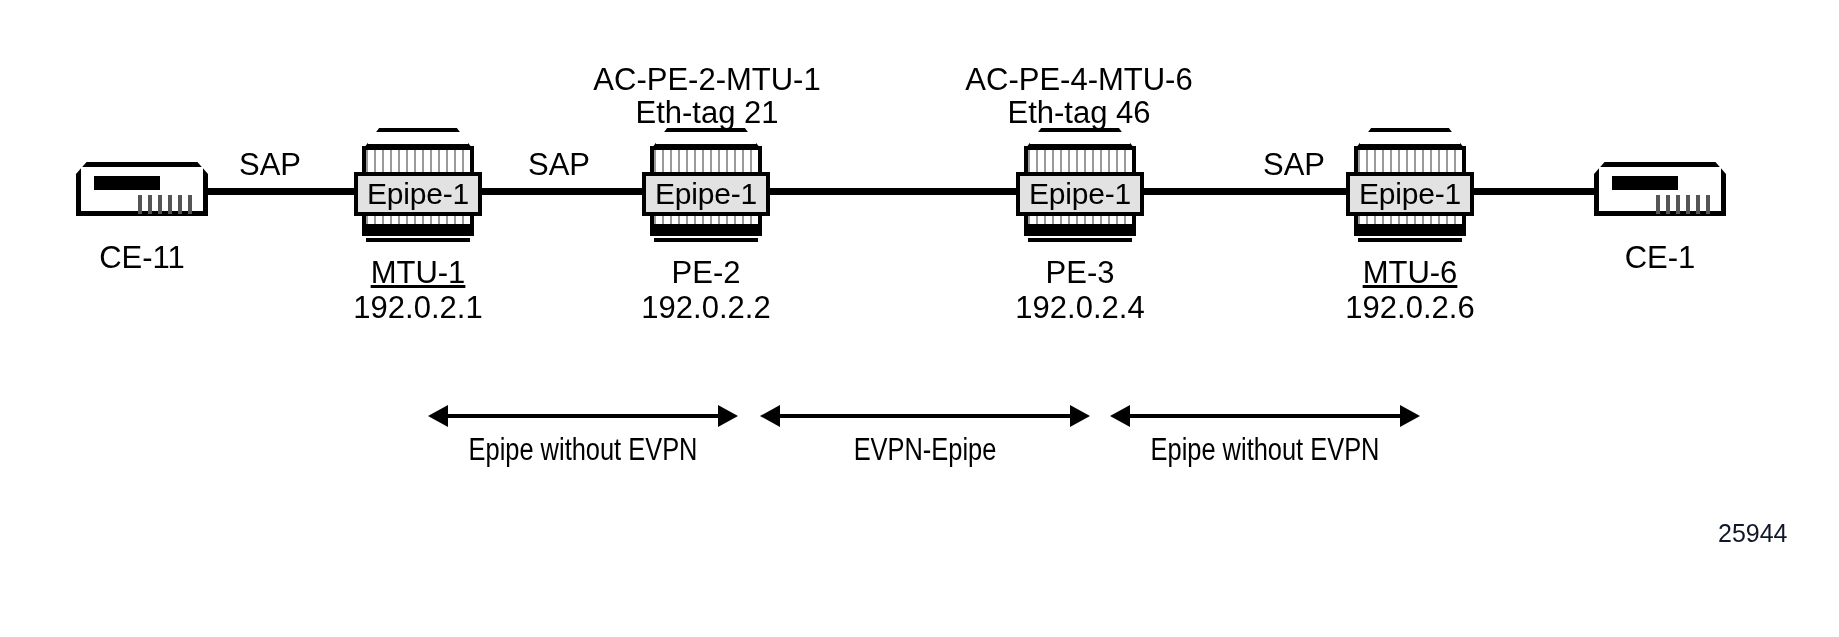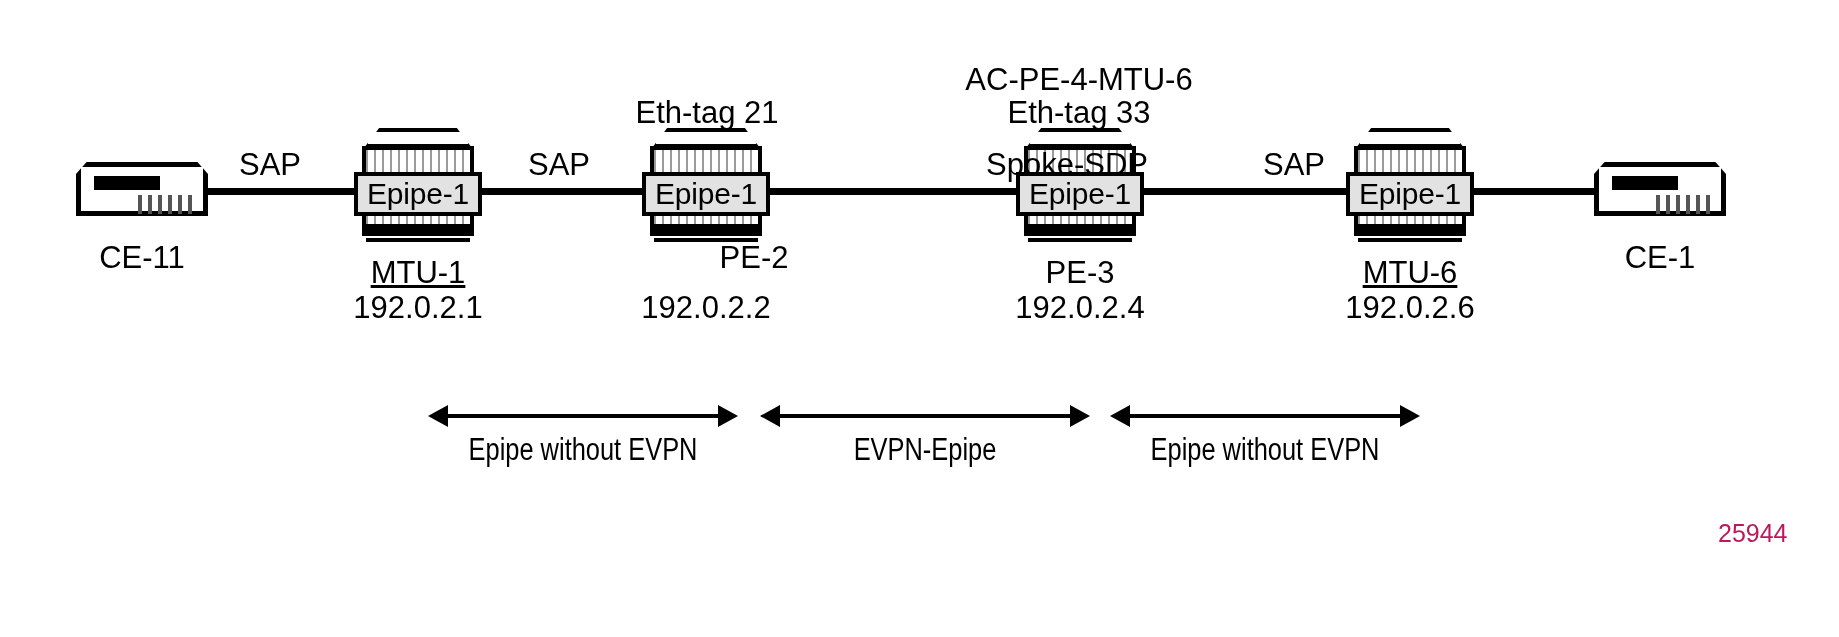--- a/index.html
+++ b/index.html
@@ -48,21 +48,21 @@
              font-size:30px;line-height:30px;letter-spacing:-0.2px;color:#000;}
 
   
   .darrow{position:absolute;height:22px;}
   .darrow .shaft{position:absolute;left:12px;right:12px;top:9px;height:4px;background:#000;}
   .darrow .hd{position:absolute;top:0;width:0;height:0;
               border-top:11px solid transparent;border-bottom:11px solid transparent;}
   .darrow .hd.l{left:0;border-right:20px solid #000;}
   .darrow .hd.r{right:0;border-left:20px solid #000;}
 
-  .fignum{position:absolute;font-size:25px;color:#be185d;}
+  .fignum{position:absolute;font-size:25px;color:#0f172a;}
 </style>
 </head>
 <body>
 
 <div class="stage">
 
   <div class="wire" style="left:205px;top:188px;width:175px;"></div>
   <div class="wire" style="left:430px;top:188px;width:230px;"></div>
   <div class="wire" style="left:710px;top:188px;width:300px;"></div>
   <div class="wire" style="left:1000px;top:188px;width:290px;"></div>
@@ -102,21 +102,21 @@
     <div class="band top">
         <div class="ribs"></div>
       </div>
     <div class="band bot">
         <div class="ribs"></div>
       </div>
     <div class="base"></div>
     <div class="foot"></div>
     <div class="chip">Epipe-1</div>
   </div>
-  <div class="lbl c" style="left:706px;top:240px;margin-left:48px;">PE-2</div>
+  <div class="lbl c" style="left:706px;top:255px;">PE-2</div>
   <div class="lbl c" style="left:706px;top:290px;">192.0.2.2</div>
 
   <div class="rtr" style="left:1022px;top:128px;">
     <div class="lid"></div>
     <div class="band top">
         <div class="ribs"></div>
       </div>
     <div class="band bot">
         <div class="ribs"></div>
       </div>
@@ -151,27 +151,27 @@
         <i></i>
         <i></i>
         <i></i>
         <i></i>
     </div>
   </div>
   <div class="lbl c" style="left:1660px;top:240px;">CE-1</div>
 
   <div class="lbl" style="left:239px;top:147px;">SAP</div>
   <div class="lbl" style="left:528px;top:147px;">SAP</div>
-  <div class="lbl" style="left:986px;top:147px;">Spoke-SDP</div>
   <div class="lbl" style="left:1263px;top:147px;">SAP</div>
 
+  <div class="lbl c" style="left:707px;top:62px;">AC-PE-2-MTU-1</div>
   <div class="lbl c" style="left:707px;top:95px;">Eth-tag 21</div>
 
   <div class="lbl c" style="left:1079px;top:62px;">AC-PE-4-MTU-6</div>
-  <div class="lbl c" style="left:1079px;top:95px;">Eth-tag 33</div>
+  <div class="lbl c" style="left:1079px;top:95px;">Eth-tag 46</div>
 
   <div class="darrow" style="left:428px;top:405px;width:310px;">
     <div class="hd l"></div>
       <div class="shaft"></div>
       <div class="hd r"></div>
   </div>
   <div class="lbl cond" style="left:583px;top:432px;">Epipe without EVPN</div>
 
   <div class="darrow" style="left:760px;top:405px;width:330px;">
     <div class="hd l"></div>

